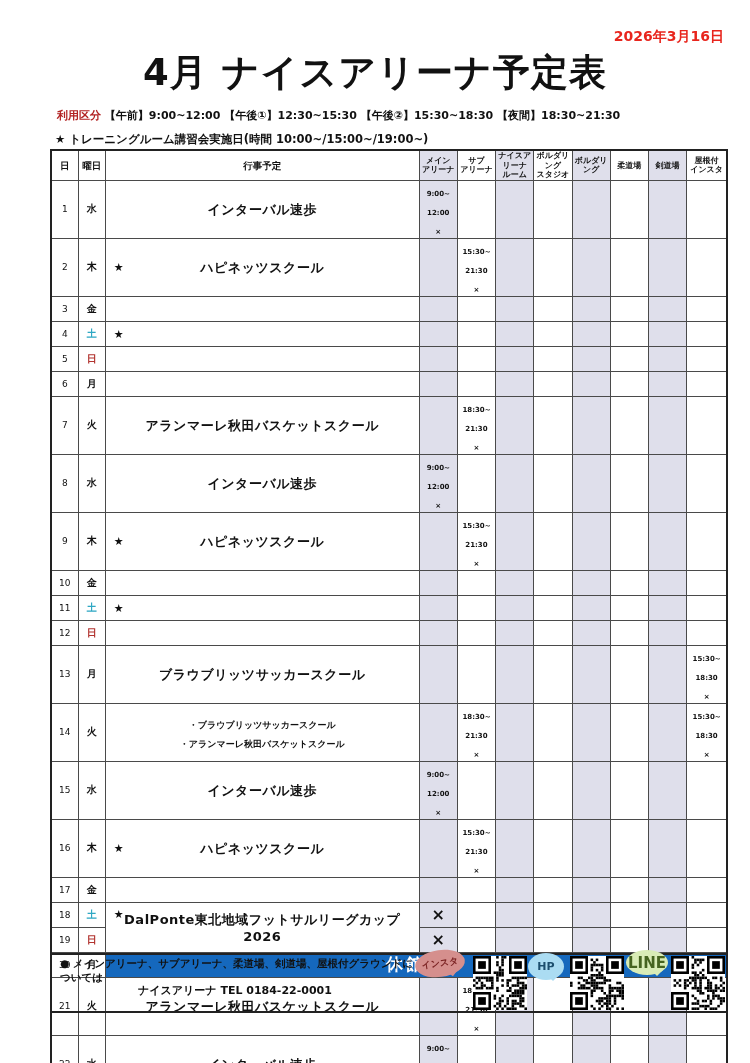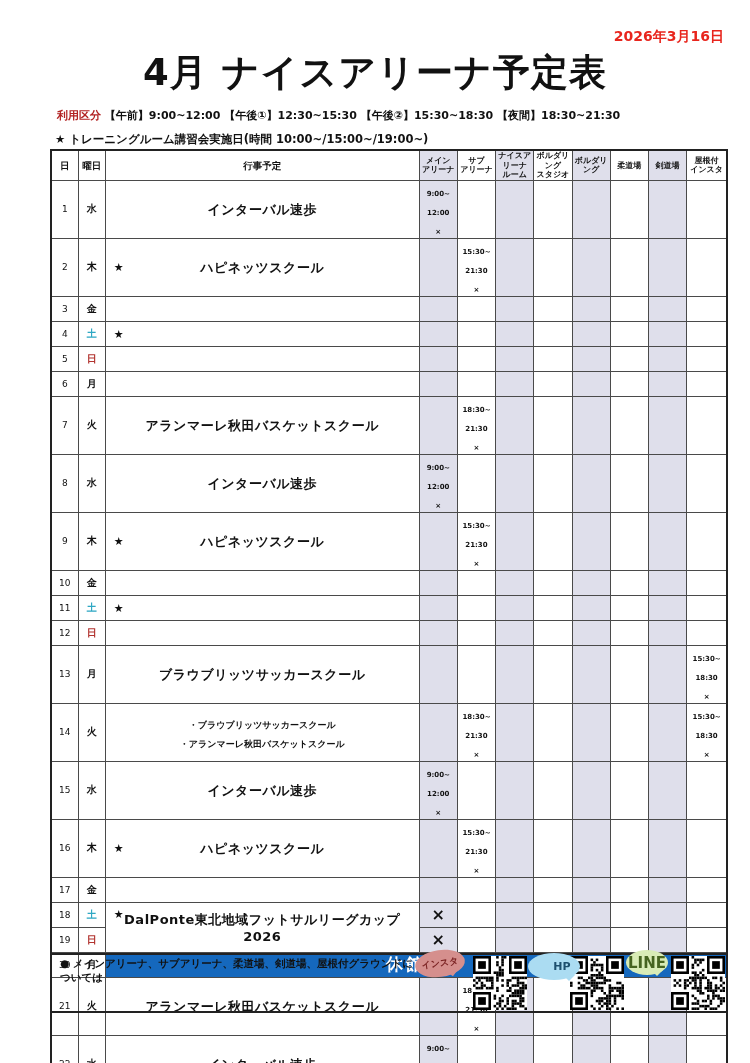--- a/index.html
+++ b/index.html
@@ -407,20 +407,21 @@
         <td style="background: rgb(223, 223, 235);"></td>
         <td></td>
       </tr>
     </tbody>
 
 </table>
 
 <div class="footer-box"></div>
 <div class="footer-lines" id="footer-lines">
     <div class="fl-0">● メインアリーナ、サブアリーナ、柔道場、剣道場、屋根付グラウンドについては</div>
+    <div class="fl-3">ナイスアリーナ TEL 0184-22-0001</div>
   </div>
 
 <div class="bubble" id="bub-insta" style="background: rgb(213, 143, 141); color: rgb(124, 36, 36);">
     <i>インスタ</i>
   </div>
 <div class="qr" id="qr-insta"><svg xmlns="http://www.w3.org/2000/svg" width="54" height="54">
       <rect width="54" height="54" fill="#fff"></rect>
       <rect x="23.142857142857146" y="0" width="2.5714285714285716" height="2.5714285714285716" fill="#000"></rect>
       <rect x="28.28571428571429" y="0" width="2.5714285714285716" height="2.5714285714285716" fill="#000"></rect>
       <rect x="30.85714285714286" y="0" width="2.5714285714285716" height="2.5714285714285716" fill="#000"></rect>
@@ -546,21 +547,21 @@
       <rect x="0" y="0" width="18" height="18" fill="#000"></rect>
       <rect x="2.5714285714285716" y="2.5714285714285716" width="12.857142857142858" height="12.857142857142858" fill="#fff"></rect>
       <rect x="5.142857142857143" y="5.142857142857143" width="7.714285714285715" height="7.714285714285715" fill="#000"></rect>
       <rect x="36" y="0" width="18" height="18" fill="#000"></rect>
       <rect x="38.57142857142858" y="2.5714285714285716" width="12.857142857142858" height="12.857142857142858" fill="#fff"></rect>
       <rect x="41.142857142857146" y="5.142857142857143" width="7.714285714285715" height="7.714285714285715" fill="#000"></rect>
       <rect x="0" y="36" width="18" height="18" fill="#000"></rect>
       <rect x="2.5714285714285716" y="38.57142857142858" width="12.857142857142858" height="12.857142857142858" fill="#fff"></rect>
       <rect x="5.142857142857143" y="41.142857142857146" width="7.714285714285715" height="7.714285714285715" fill="#000"></rect>
     </svg></div>
-<div class="bubble" id="bub-hp" style="background: rgb(171, 220, 242); color: rgb(29, 79, 110); padding-left: 16px;">
+<div class="bubble" id="bub-hp" style="background: rgb(171, 220, 242); color: rgb(29, 79, 110);">
     <i>HP</i>
   </div>
 <div class="qr" id="qr-hp"><svg xmlns="http://www.w3.org/2000/svg" width="54" height="54">
       <rect width="54" height="54" fill="#fff"></rect>
       <rect x="20.571428571428573" y="2.5714285714285716" width="2.5714285714285716" height="2.5714285714285716" fill="#000"></rect>
       <rect x="25.714285714285715" y="2.5714285714285716" width="2.5714285714285716" height="2.5714285714285716" fill="#000"></rect>
       <rect x="23.142857142857146" y="5.142857142857143" width="2.5714285714285716" height="2.5714285714285716" fill="#000"></rect>
       <rect x="20.571428571428573" y="7.714285714285715" width="2.5714285714285716" height="2.5714285714285716" fill="#000"></rect>
       <rect x="23.142857142857146" y="7.714285714285715" width="2.5714285714285716" height="2.5714285714285716" fill="#000"></rect>
       <rect x="25.714285714285715" y="7.714285714285715" width="2.5714285714285716" height="2.5714285714285716" fill="#000"></rect>

